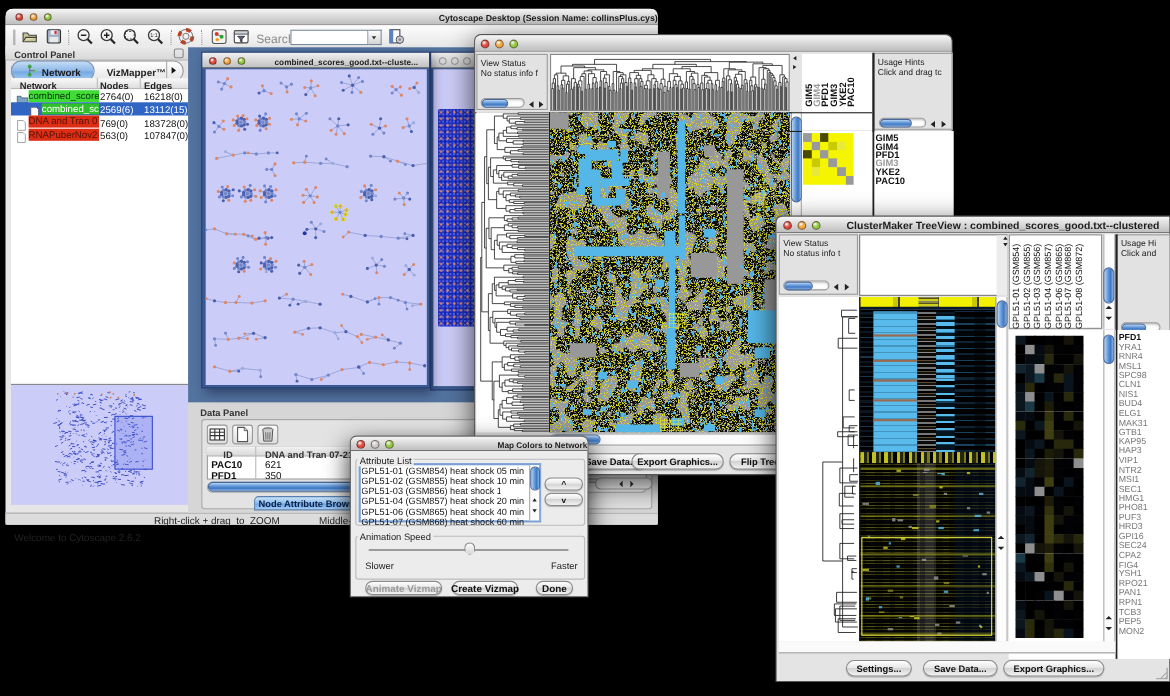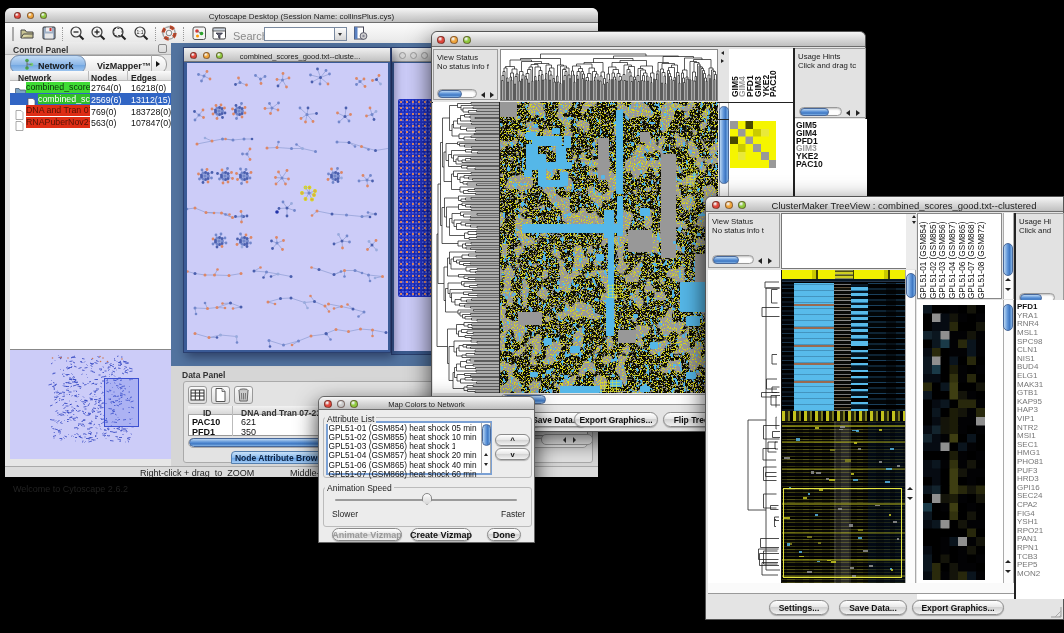--- a/index.html
+++ b/index.html
@@ -1,18 +1,18 @@
 <!DOCTYPE html>
 <html><head><meta charset="utf-8"><style>
 *{margin:0;padding:0;box-sizing:border-box}
 body{width:1064px;height:633px;background:#000;position:relative;overflow:hidden;
 font-family:"Liberation Sans",sans-serif;-webkit-font-smoothing:antialiased}
 .abs{position:absolute}
 .tbar{position:absolute;left:0;top:0;right:0;background:linear-gradient(180deg,#f6f6f6,#dcdcdc 45%,#bfbfbf);border-bottom:1px solid #6e6e6e;border-radius:6px 6px 0 0}
-.ttl{position:absolute;width:100%;text-align:center;font-weight:normal;color:#1c1c1c}
+.ttl{position:absolute;width:100%;text-align:right;font-weight:bold;color:#1c1c1c}
 .box{position:absolute;background:#e2e2e2;border:1px solid #9b9b9b}
 .boxtxt{font-size:7.8px;color:#222;line-height:9px;padding:2.5px 0 0 3px;white-space:nowrap;overflow:hidden}
 .sbtrack{position:absolute;background:#fcfcfc;border-left:1px solid #aaa;border-right:1px solid #aaa}
 .vlabel{position:absolute;writing-mode:vertical-rl;transform:rotate(180deg);font-size:8.5px;color:#111;white-space:nowrap}
 </style></head><body>
 <div class="abs" style="left:5px;top:8px;width:593px;height:469px;background:#e6e6e6;border-radius:7px 7px 2px 2px;z-index:1;box-shadow:0 10px 30px rgba(0,0,0,.6)">
     <div class="tbar" style="height:15px"></div>
     <div class="ttl" style="top:3.5px;font-size:8px">Cytoscape Desktop (Session Name: collinsPlus.cys)</div>
     <div style="position:absolute;left:9px;top:4px;width:7px;height:7px;border-radius:50%;background:radial-gradient(circle at 35% 30%, #fff9 8%, #e0463c 45%, #e0463c);border:0.5px solid rgba(60,30,20,.55)"></div>
     <div style="position:absolute;left:22px;top:4px;width:7px;height:7px;border-radius:50%;background:radial-gradient(circle at 35% 30%, #fff9 8%, #f0a63c 45%, #f0a63c);border:0.5px solid rgba(60,30,20,.55)"></div>

